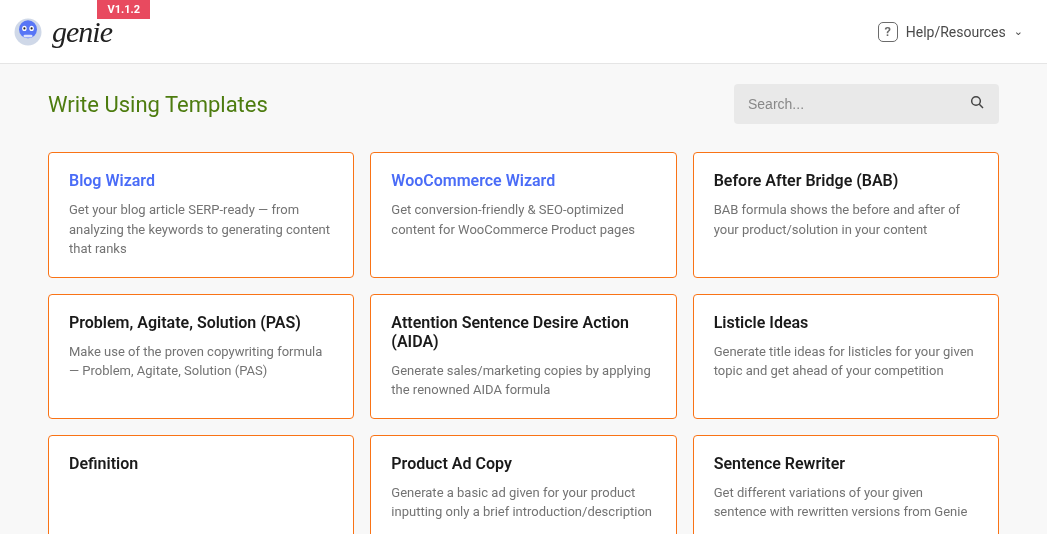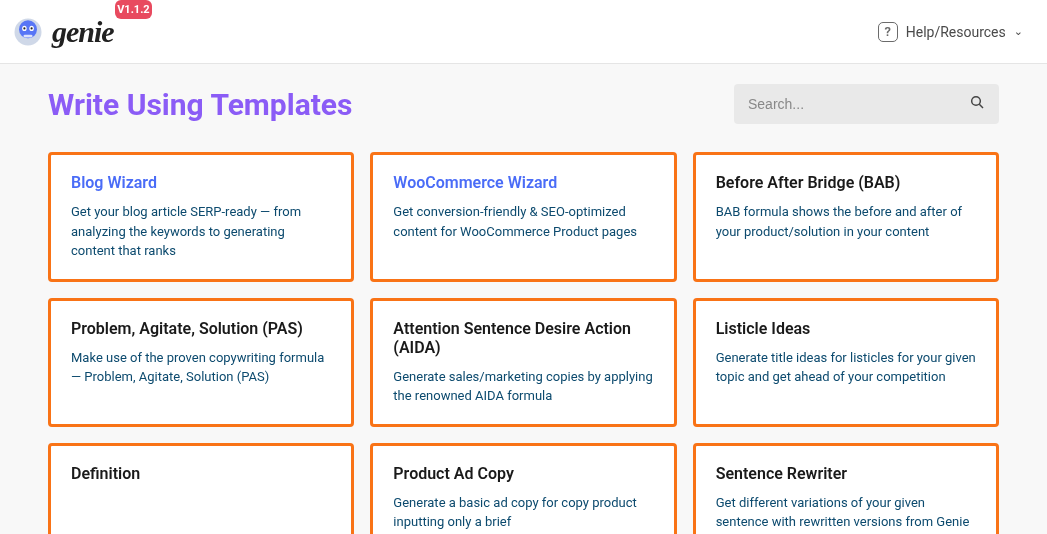--- a/index.html
+++ b/index.html
@@ -25,36 +25,36 @@
       display: flex;
       align-items: center;
     }
     .logo-icon {
       width: 36px;
       height: 36px;
       margin-right: 6px;
     }
     .logo-text {
       font-family: Georgia, 'Times New Roman', serif;
-      font-weight: 700;
+      font-weight: 400;
       font-size: 30px;
       color: #212121;
       font-style: italic;
       letter-spacing: -1px;
     }
     .version-badge {
       position: absolute;
       top: -14px;
       right: -38px;
       background: #e84a5f;
       color: #fff;
       font-size: 11px;
       font-weight: 700;
-      padding: 3px 2px;
-      border-radius: 6px;
+      padding: 3px 10px;
+      border-radius: 0;
     }
     .help-link {
       display: flex;
       align-items: center;
       gap: 8px;
       color: #4a4a4a;
       font-size: 14px;
       cursor: pointer;
     }
     .help-icon-box {
@@ -76,23 +76,23 @@
     .main {
       padding: 20px 48px 0 48px;
     }
     .title-row {
       display: flex;
       justify-content: space-between;
       align-items: center;
       margin-bottom: 28px;
     }
     .page-title {
-      font-size: 30px;
-      font-weight: 700;
-      color: #8b5cf6;
+      font-size: 22px;
+      font-weight: 400;
+      color: #4d7c0f;
     }
     .search-box {
       display: flex;
       align-items: center;
       background: #e9e9e9;
       border-radius: 4px;
       padding: 0 14px;
       width: 265px;
       height: 40px;
     }
@@ -109,39 +109,39 @@
       color: #555;
       font-size: 16px;
     }
     .cards-grid {
       display: grid;
       grid-template-columns: repeat(3, 1fr);
       gap: 16px;
     }
     .card {
       background: #fff;
-      border: 3px solid #f97316;
+      border: 1px solid #f97316;
       border-radius: 4px;
       padding: 18px 20px;
       cursor: pointer;
       min-height: 100px;
     }
     .card-title {
       font-size: 16px;
       font-weight: 600;
       color: #1a1a1a;
       margin-bottom: 10px;
     }
     .card-title.accent {
       color: #4a6cf7;
     }
     .card-desc {
       font-size: 13px;
       line-height: 1.5;
-      color: #0c4a6e;
+      color: #737373;
     }
   </style>
 </head>
 <body>
 
 <header class="header">
   <div class="logo-wrap">
     <span class="logo-icon">
       <svg viewBox="0 0 40 40" width="36" height="36">
         <circle cx="20" cy="20" r="15" fill="#cfd8e8"></circle>
@@ -200,20 +200,20 @@
       </div>
       <div class="card">
         <div class="card-title">Listicle Ideas</div>
         <div class="card-desc">Generate title ideas for listicles for your given topic and get ahead of your competition</div>
       </div>
       <div class="card">
         <div class="card-title">Definition</div>
       </div>
       <div class="card">
         <div class="card-title">Product Ad Copy</div>
-        <div class="card-desc">Generate a basic ad copy for copy product inputting only a brief introduction/description</div>
+        <div class="card-desc">Generate a basic ad given for your product inputting only a brief introduction/description</div>
       </div>
       <div class="card">
         <div class="card-title">Sentence Rewriter</div>
         <div class="card-desc">Get different variations of your given sentence with rewritten versions from Genie</div>
       </div>
     </div>
 </main>
 
 </body></html>

